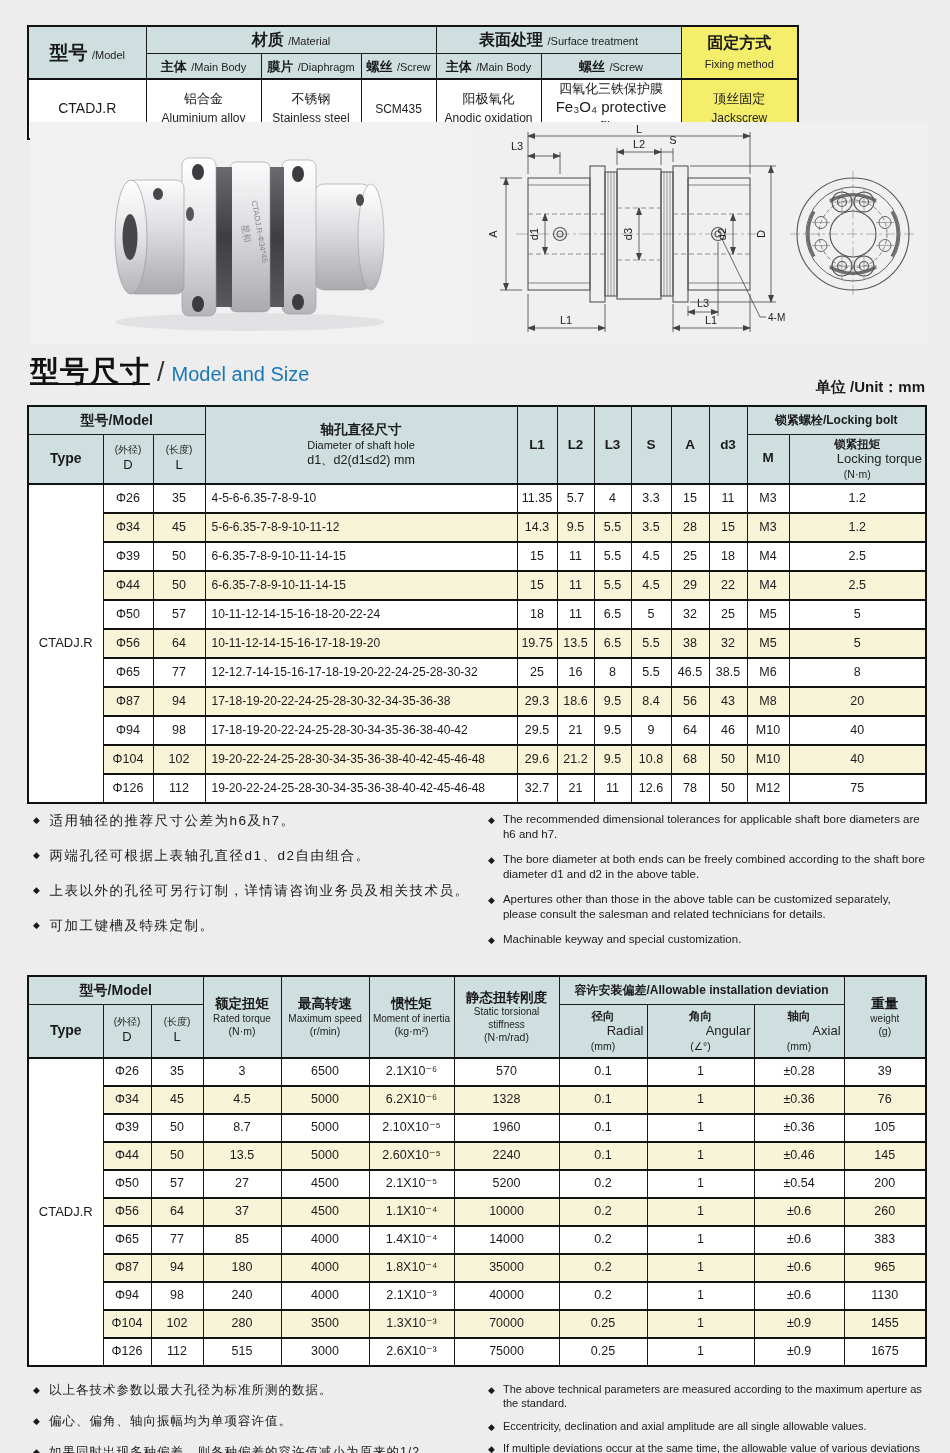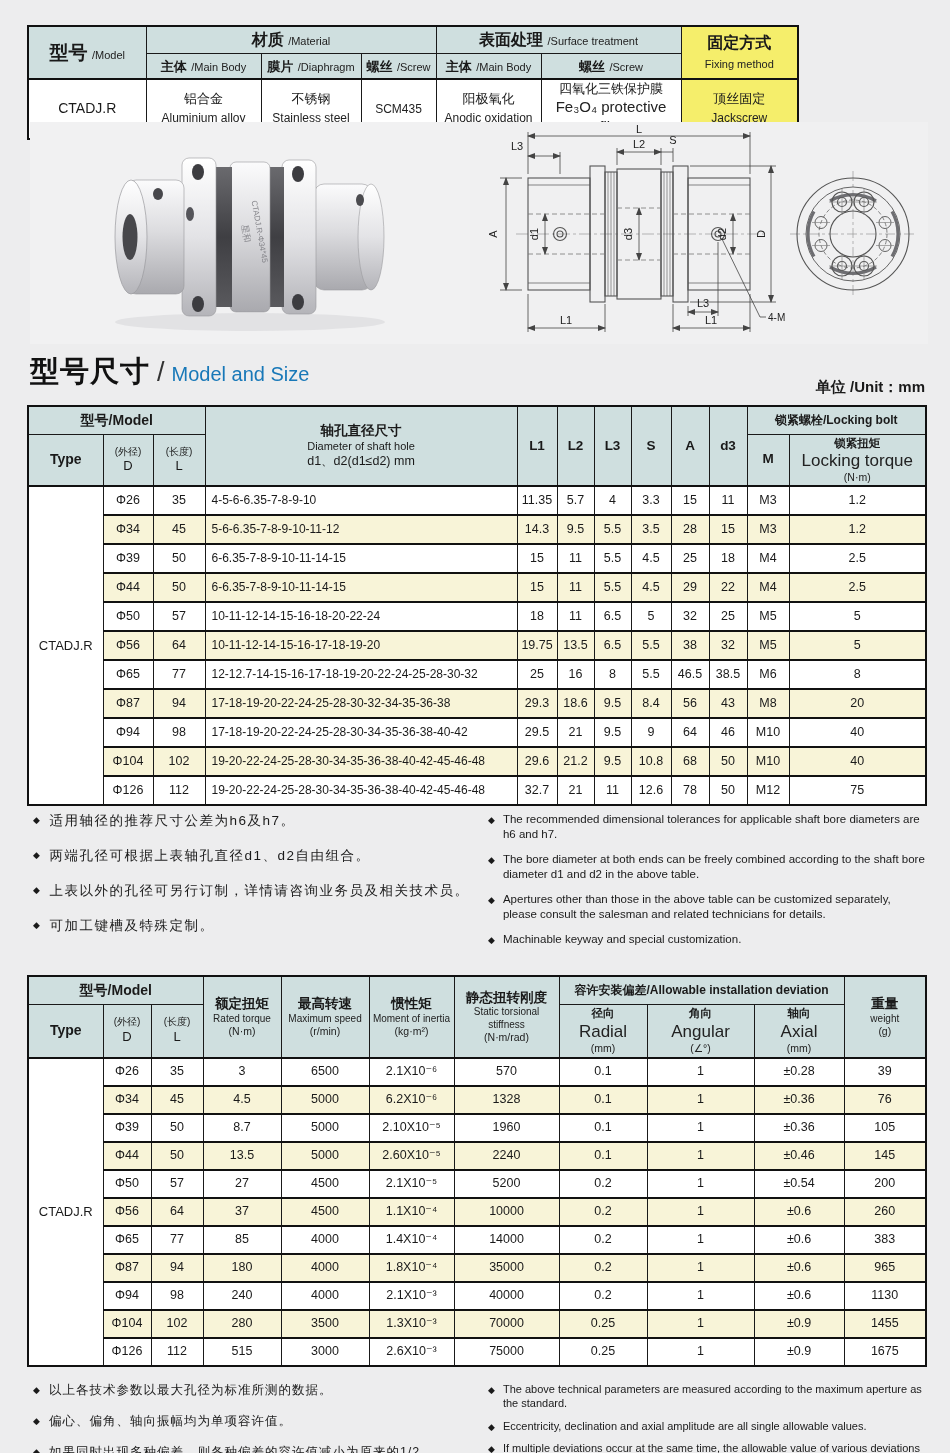--- a/index.html
+++ b/index.html
@@ -27,42 +27,42 @@
   .cell-en { font-size:12px; color:#222; }
   .model-code { font-size:14px; }
 
   
   .images-row { position:absolute; left:30px; top:122px; width:898px; height:222px; display:flex; }
   .photo-box { width:440px; height:222px; background:#f1f1f2; }
   .drawing-box { width:458px; height:222px; background:#f0f0f1; }
 
   
   .section-title { position:absolute; left:30px; display:flex; align-items:baseline; }
-  .section-title .cn { font-size:29px; font-weight:bold; color:#111; letter-spacing:1px; }
+  .section-title .cn { font-size:29px; font-weight:bold; color:#111; letter-spacing:1px;text-decoration:underline; }
   .section-title .slash { font-size:27px; font-weight:300; color:#333; margin:0 7px; }
   .section-title .en { font-size:20px; color:#1878b8; }
   .st1 { top:352px; }
   .st2 { top:977px; }
   .unit-label { position:absolute; right:25px; top:378px; font-size:15px; font-weight:bold; }
 
   
   .data-table { position:absolute; left:27px; width:898px; border:2px solid #111; font-size:12.5px; }
   .size-table { top:405px; }
   .perf-table { top:975px; }
   .data-table thead th { background:#cfdfdf; }
   .data-table tbody td { border-top:2px solid #111; border-bottom:2px solid #111; height:29px; background:#fff; }
   .perf-table tbody td { height:28px; }
   .data-table tbody tr.hl td { background:#f8f4d8; }
   .data-table .type-cell { background:#fff; font-size:13px; border-top:2px solid #111; }
   .data-table .ta-left { text-align:left; padding-left:6px; font-size:12px; }
   .h-grp { font-size:14px; font-weight:700; }
   .h-grp-sm { font-size:12px; font-weight:600; }
   .h-cn { font-size:13.5px; font-weight:bold; display:block; }
   .h-cn-sm { font-size:11.5px; font-weight:bold; display:block; }
-  .h-en { font-size:17px; display:block; color:#222; }
+  .h-en { font-size:13px; display:block; color:#222;text-align:right; }
   .h-en-sm { font-size:10px; display:block; color:#222; }
   .h-unit { font-size:10.5px; display:block; color:#222; }
   .h-letter { font-size:13.5px; font-weight:600; }
   .h-paren { font-size:10px; display:block; }
   .h-dl { font-size:13px; display:block; }
   .size-table .r1 th { height:28px; }
   .size-table .r2 th { height:50px; }
   .perf-table .r1 th { height:28px; }
   .perf-table .r2 th { height:54px; }
 

